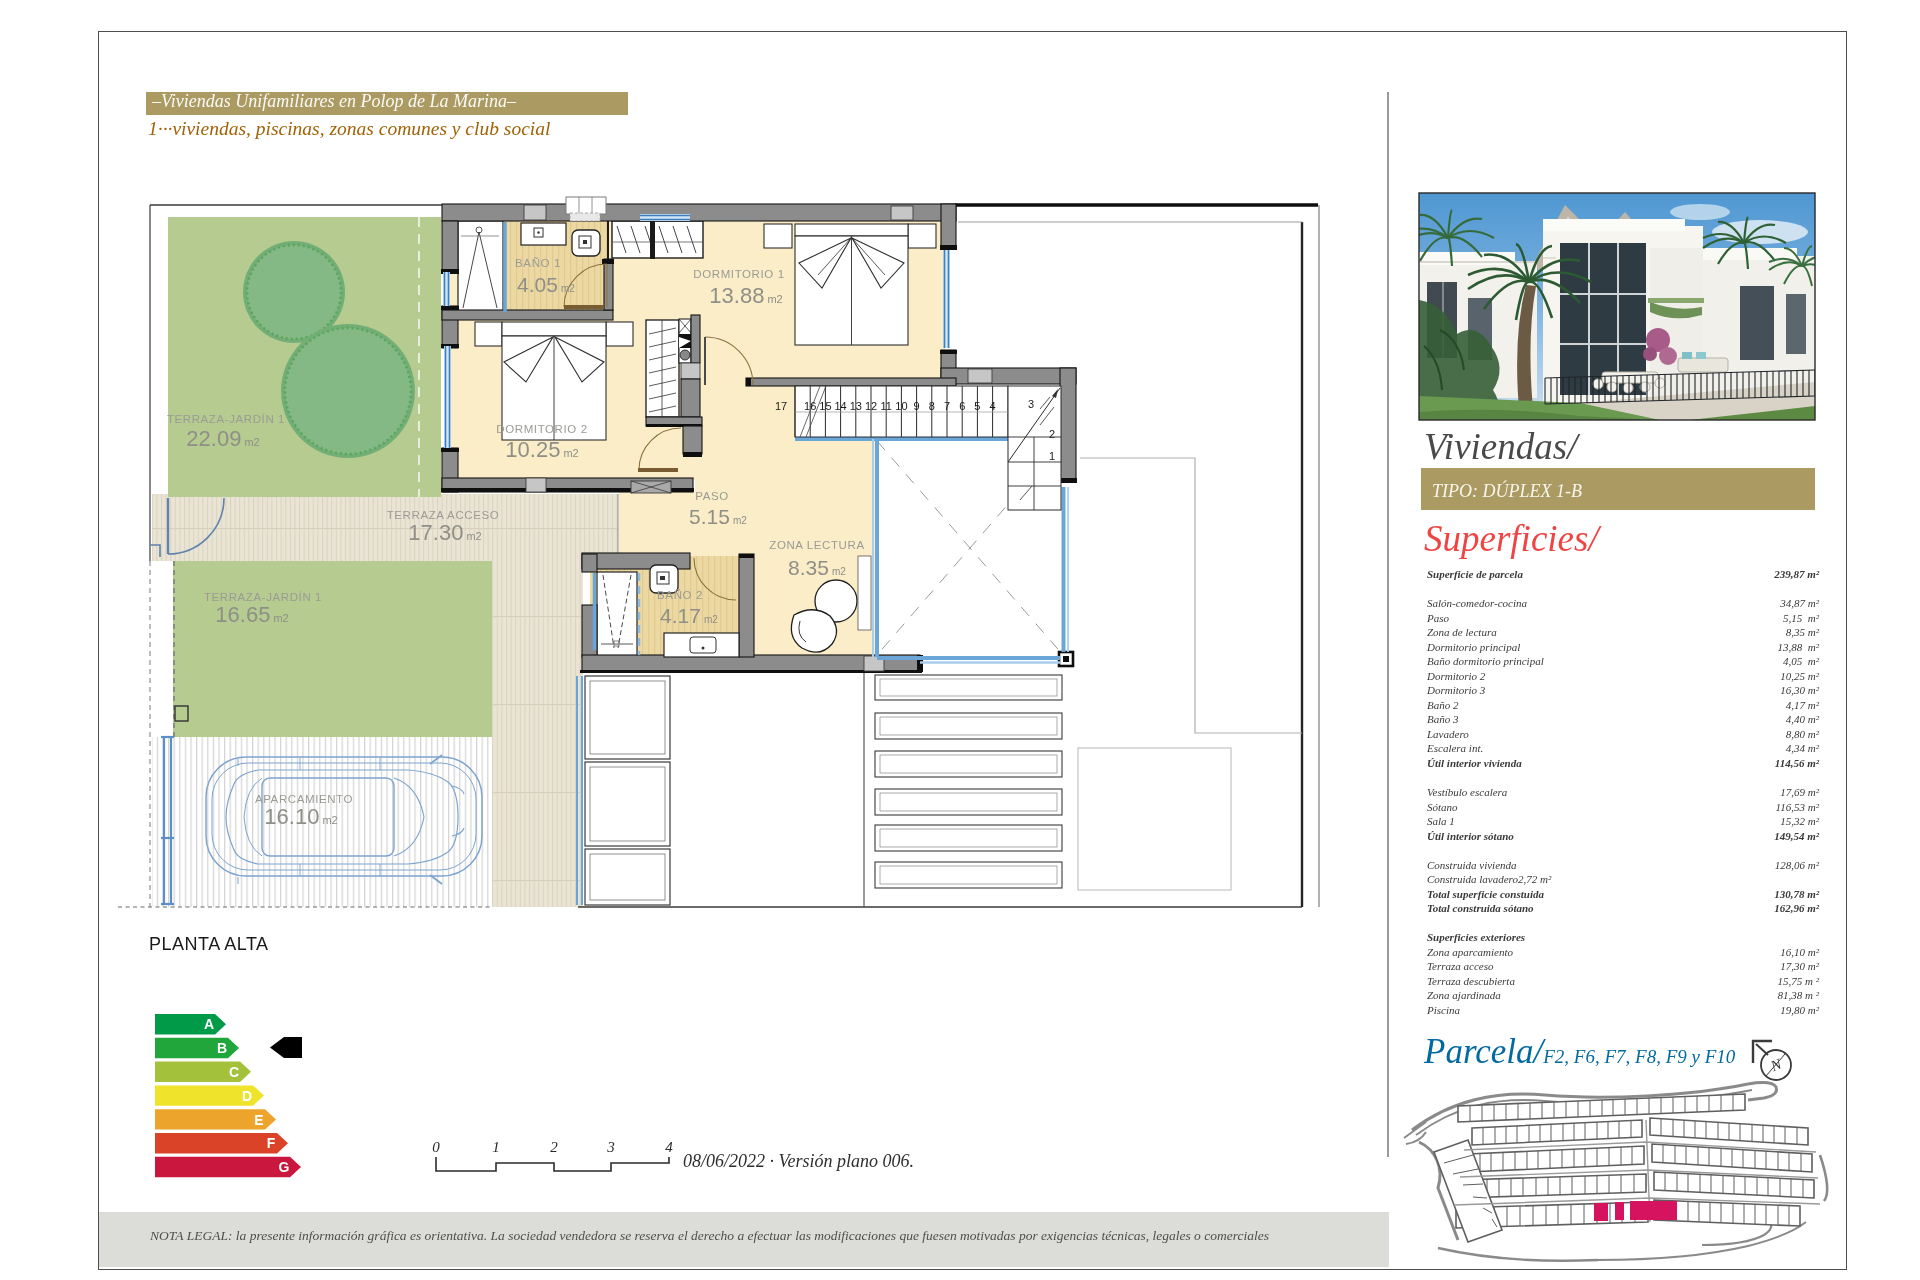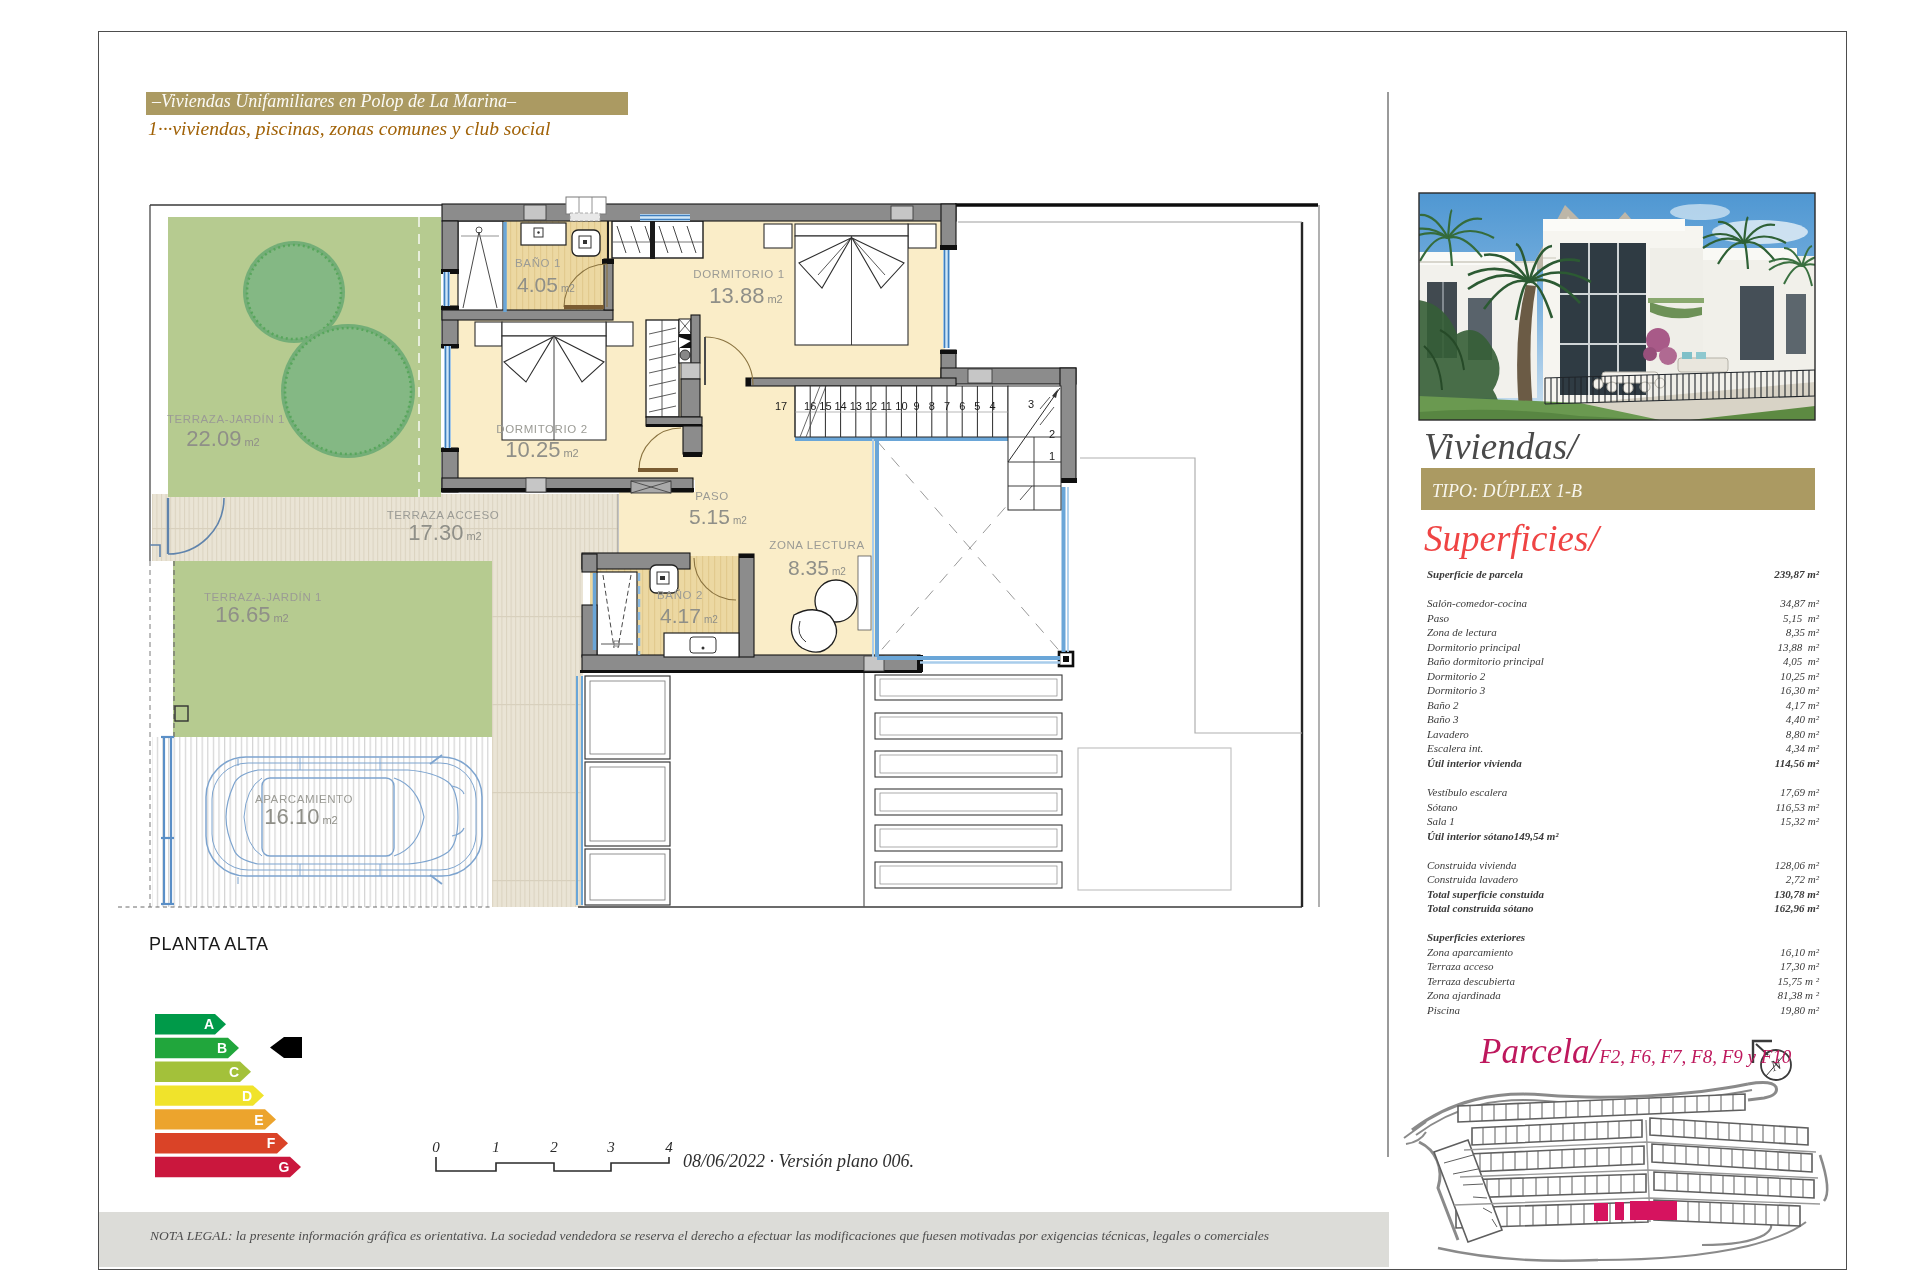--- a/index.html
+++ b/index.html
@@ -1008,30 +1008,30 @@
         <span>17,69 m²</span>
       </div>
 <div style="display:flex;justify-content:space-between;line-height:14.55px;">
         <span>Sótano</span>
         <span>116,53 m²</span>
       </div>
 <div style="display:flex;justify-content:space-between;line-height:14.55px;">
         <span>Sala 1</span>
         <span>15,32 m²</span>
       </div>
-<div style="display:flex;line-height:14.55px;font-weight:bold;">
+<div style="display:flex;justify-content:space-between;line-height:14.55px;font-weight:bold;">
         <span>Útil interior sótano</span>
         <span>149,54 m²</span>
       </div>
 <div style="height:14.4px;"></div>
 <div style="display:flex;justify-content:space-between;line-height:14.55px;">
         <span>Construida vivienda</span>
         <span>128,06 m²</span>
       </div>
-<div style="display:flex;justify-content:space-between;line-height:14.55px;">
+<div style="display:flex;line-height:14.55px;">
         <span>Construida lavadero</span>
         <span>2,72 m²</span>
       </div>
 <div style="display:flex;justify-content:space-between;line-height:14.55px;font-weight:bold;align-items:center;">
         <span>Total superficie constuida</span>
         <span>130,78 m²</span>
       </div>
 <div style="display:flex;justify-content:space-between;line-height:14.55px;font-weight:bold;">
         <span>Total construida sótano</span>
         <span>162,96 m²</span>
@@ -1056,14 +1056,14 @@
 <div style="display:flex;justify-content:space-between;line-height:14.55px;">
         <span>Zona ajardinada</span>
         <span>81,38 m&nbsp;²</span>
       </div>
 <div style="display:flex;justify-content:space-between;line-height:14.55px;">
         <span>Piscina</span>
         <span>19,80 m²</span>
       </div>
 </div>
 
-<div class="abs ser" style="left:1480px;top:1032px;font-style:italic;color:#be185d;"><span style="font-size:35px;">Parcela/</span><span style="font-size:19px;">F2, F6, F7, F8, F9 y F10</span></div>
+<div class="abs ser" style="left:1424px;top:1032px;font-style:italic;color:#0369a1;"><span style="font-size:35px;">Parcela/</span><span style="font-size:19px;">F2, F6, F7, F8, F9 y F10</span></div>
 </div>
 
 </body></html>

